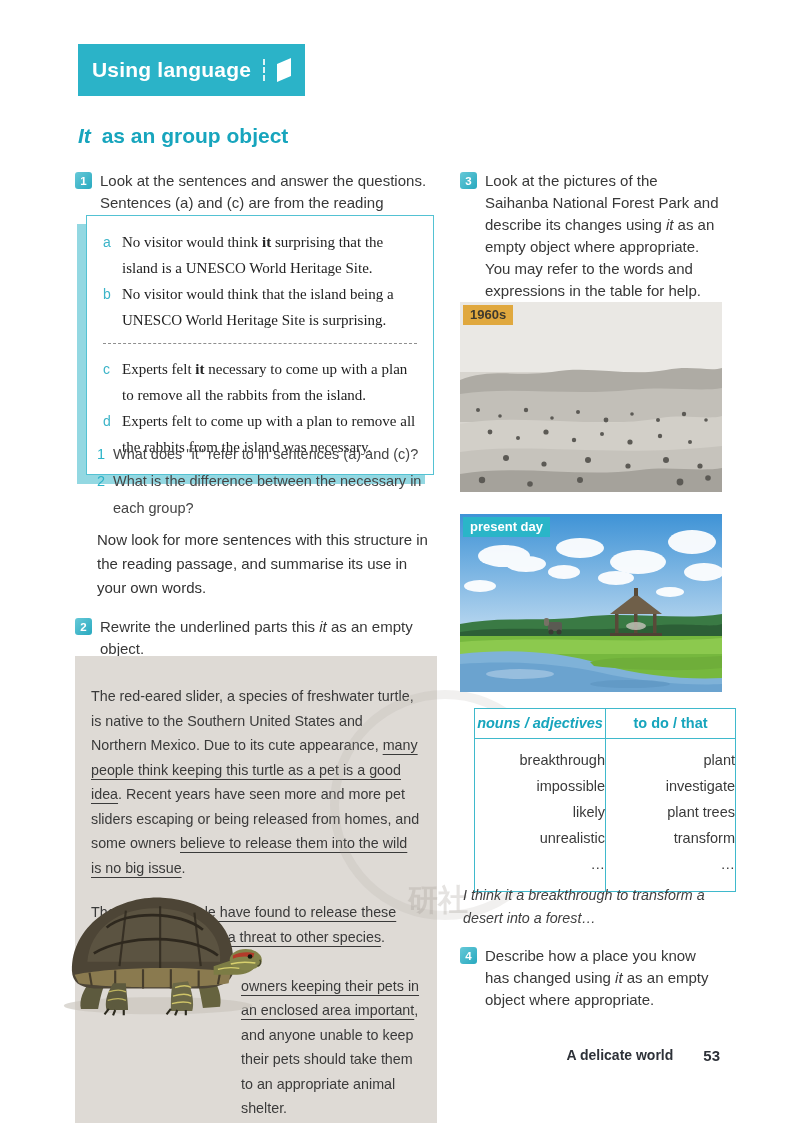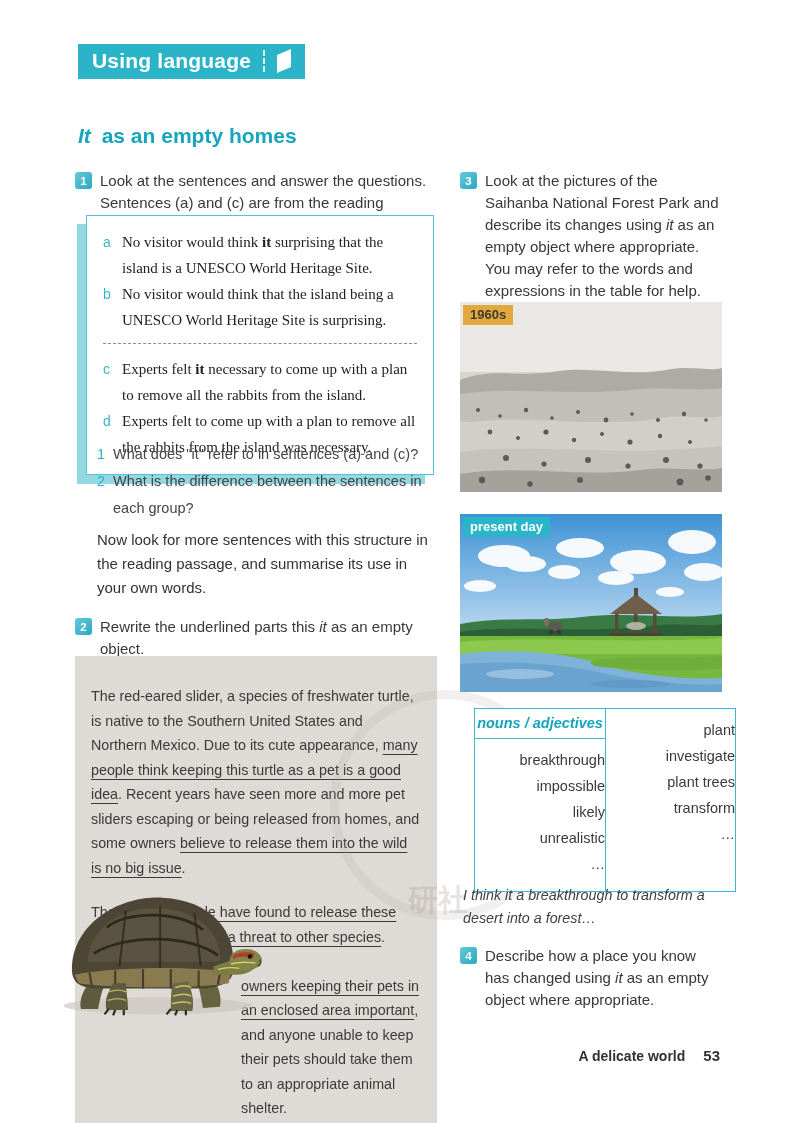--- a/index.html
+++ b/index.html
@@ -8,21 +8,21 @@
     width:794px; height:1123px; position:relative; overflow:hidden;
     font-family:"Liberation Sans", "DejaVu Sans", sans-serif;
     color:#3d3d3d;
   }
 
   
   .banner {
     position:absolute; left:78px; top:44px;
     background:#2bb3c8; color:#fff;
     display:flex; align-items:center; gap:10px;
-    padding:5px 12px 6px 14px; height:35px;
+    padding:5px 12px 6px 14px; height:52px;
   }
   .banner::before {
     content:''; position:absolute; left:-7px; top:7px;
     width:100%; height:100%; background:#26262a; z-index:-1;
   }
   .banner-title { font-size:21px; font-weight:bold; letter-spacing:.2px; }
   .banner-dash { height:22px; border-left:2px dashed rgba(255,255,255,.85); margin-left:2px; }
 
   
   .page-title {
@@ -130,40 +130,40 @@
 
   .example {
     position:absolute; left:463px; top:884px; width:245px;
     font-style:italic; font-size:14.3px; line-height:23px; color:#3f3f3f;
   }
   .ex4 { position:absolute; left:460px; top:945px; width:262px; }
 
   
   .footer {
     position:absolute; right:74px; top:1047px;
-    display:flex; align-items:center; gap:18px;
+    display:flex; align-items:flex-start; gap:30px;
     font-weight:bold; color:#2d3138;
   }
   .footer .chapter { font-size:14px; }
   .footer .pageno { font-size:15px; }
 </style>
 </head>
 <body>
 
 <div class="banner">
   <span class="banner-title">Using language</span>
   <span class="banner-dash"></span>
   <svg width="18" height="26" viewBox="0 0 18 26">
     <polygon points="2,7 16,1 16,19 2,25" fill="#ffffff"></polygon>
   </svg>
 </div>
 
 <div class="page-title">
   <i>It</i>
-  <span>as an empty homes</span>
+  <span>as an group object</span>
 </div>
 
 <div class="ex1 exrow">
   <span class="badge">1</span>
   <span class="instr">Look at the sentences and answer the questions. Sentences (a) and (c) are from the reading passage.</span>
 </div>
 
 <div class="sbox">
   <p class="sent">
     <span class="s-label">a</span><span>No visitor would think </span><b>it</b><span> surprising that the island is a UNESCO World Heritage Site.</span>
@@ -178,21 +178,21 @@
   <p class="sent">
     <span class="s-label">d</span><span>Experts felt to come up with a plan to remove all the rabbits from the island was necessary.</span><b></b><span></span>
   </p>
 </div>
 
 <div class="questions">
   <p class="q">
     <span class="q-num">1</span><span>What does "it" refer to in sentences (a) and (c)?</span>
   </p>
   <p class="q">
-    <span class="q-num">2</span><span>What is the difference between the sentences in each group?</span>
+    <span class="q-num">2</span><span>What is the difference between the necessary in each group?</span>
   </p>
 </div>
 
 <p class="followup">Now look for more sentences with this structure in the reading passage, and summarise its use in your own words.</p>
 
 <div class="ex2 exrow">
   <span class="badge">2</span>
   <span class="instr"><span>Rewrite the underlined parts this </span><i>it</i><span> as an empty object.</span></span>
 </div>
 
@@ -342,20 +342,21 @@
     <div class="vhead it">nouns / adjectives</div>
     <div class="vbody">
       <span>breakthrough</span>
       <span>impossible</span>
       <span>likely</span>
       <span>unrealistic</span>
       <span>…</span>
     </div>
   </div>
   <div class="vcol">
+    <div class="vhead">to do / that</div>
     <div class="vbody">
       <span>plant</span>
       <span>investigate</span>
       <span>plant trees</span>
       <span>transform</span>
       <span>…</span>
     </div>
   </div>
 </div>
 

